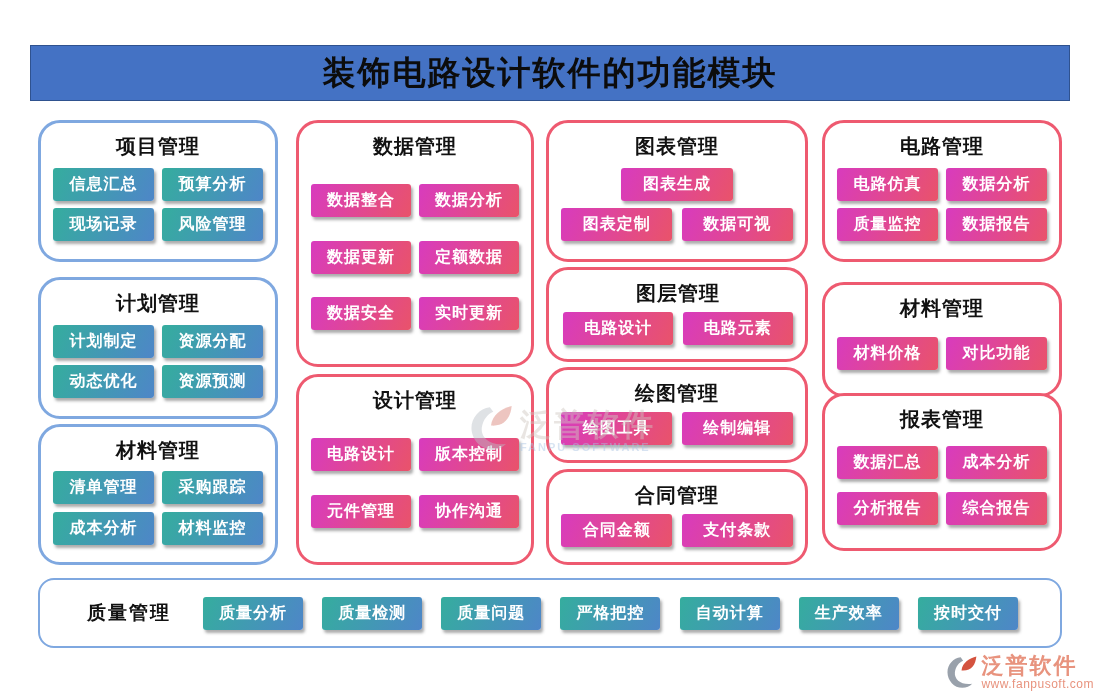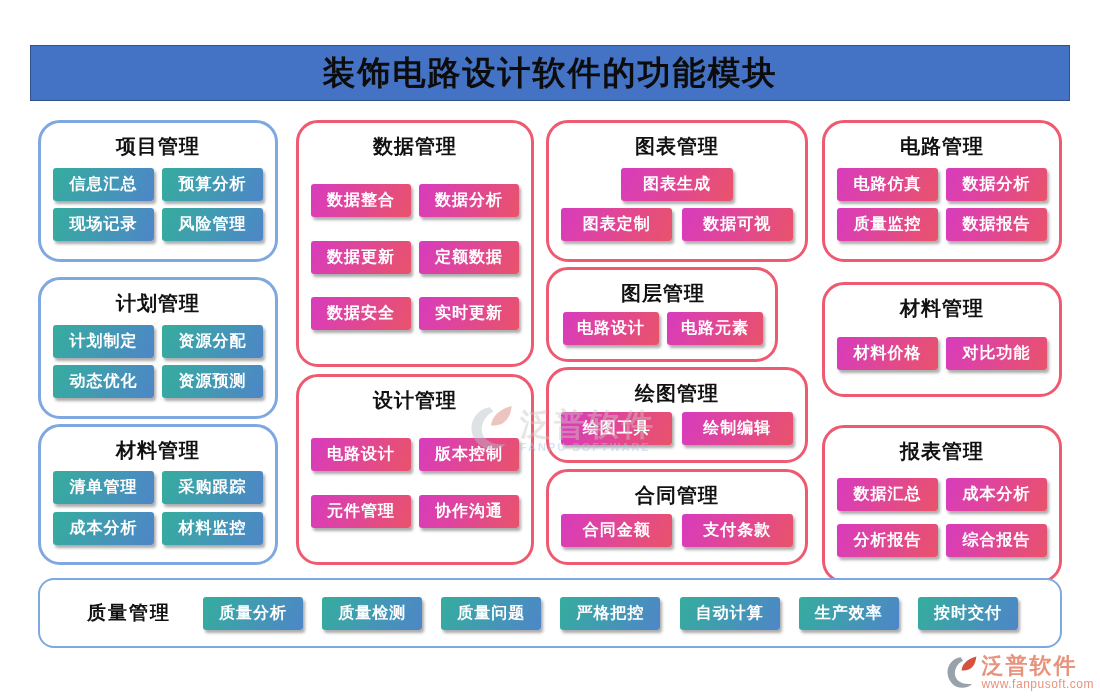--- a/index.html
+++ b/index.html
@@ -157,21 +157,21 @@
         <div class="rows">
           <div class="row">
             <div class="chip pink">图表生成</div>
           </div>
           <div class="row">
             <div class="chip pink">图表定制</div>
             <div class="chip pink">数据可视</div>
           </div>
         </div>
       </div>
-      <div class="card pink" style="left: 546px; top: 267px; width: 232px; height: 95px; padding-left: 14px;">
+      <div class="card pink" style="left: 546px; top: 267px; width: 262px; height: 95px; padding-left: 14px;">
         <div class="card-title">图层管理</div>
         <div class="rows">
           <div class="row">
             <div class="chip pink">电路设计</div>
             <div class="chip pink">电路元素</div>
           </div>
         </div>
       </div>
       <div class="card pink" style="left: 546px; top: 367px; width: 262px; height: 96px;">
         <div class="card-title">绘图管理</div>
@@ -206,21 +206,21 @@
       </div>
       <div class="card pink" style="left: 822px; top: 282px; width: 240px; height: 115px;">
         <div class="card-title">材料管理</div>
         <div class="rows">
           <div class="row">
             <div class="chip pink">材料价格</div>
             <div class="chip pink">对比功能</div>
           </div>
         </div>
       </div>
-      <div class="card pink" style="left: 822px; top: 425px; width: 240px; height: 158px;">
+      <div class="card pink" style="left: 822px; top: 393px; width: 240px; height: 158px;">
         <div class="card-title">报表管理</div>
         <div class="rows">
           <div class="row">
             <div class="chip pink">数据汇总</div>
             <div class="chip pink">成本分析</div>
           </div>
           <div class="row">
             <div class="chip pink">分析报告</div>
             <div class="chip pink">综合报告</div>
           </div>

